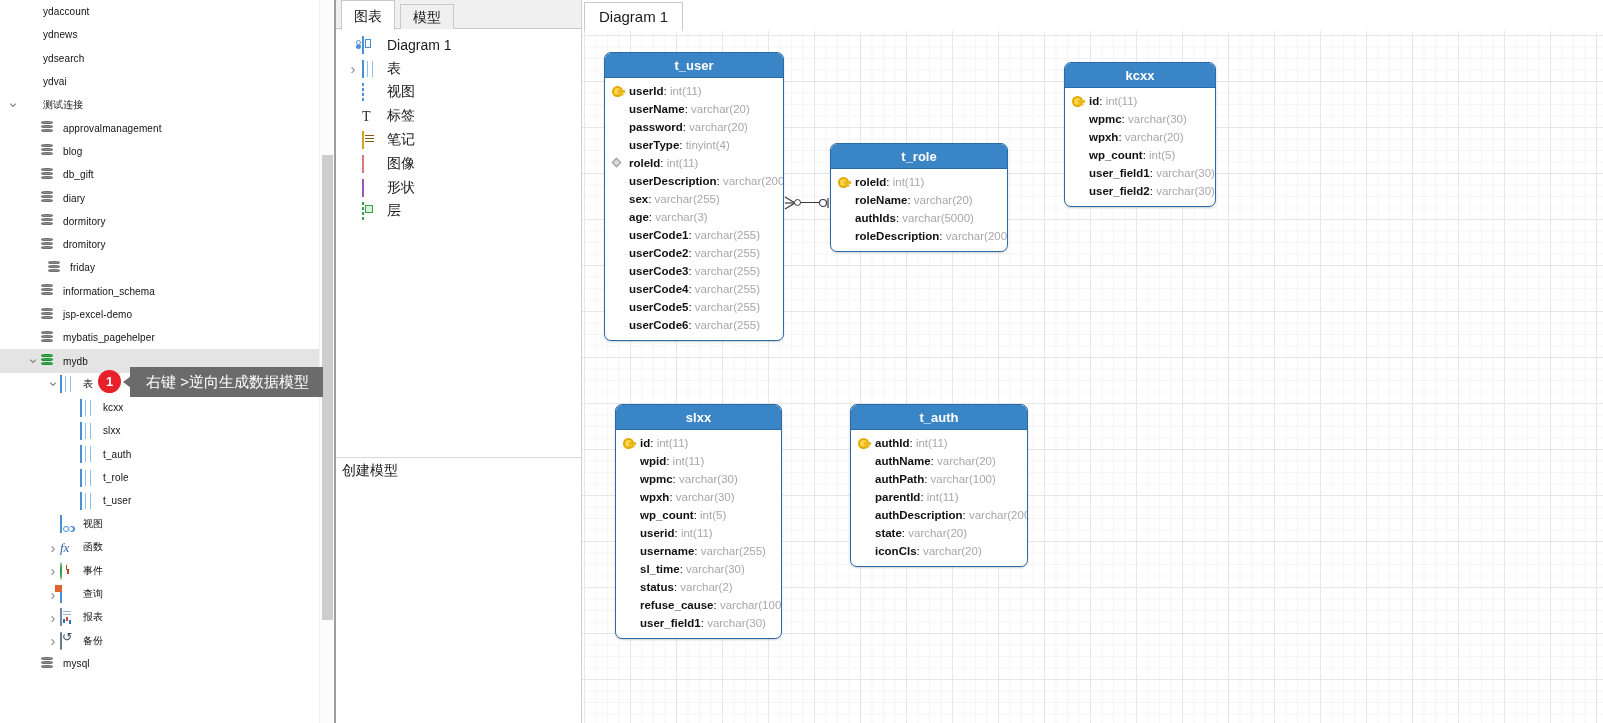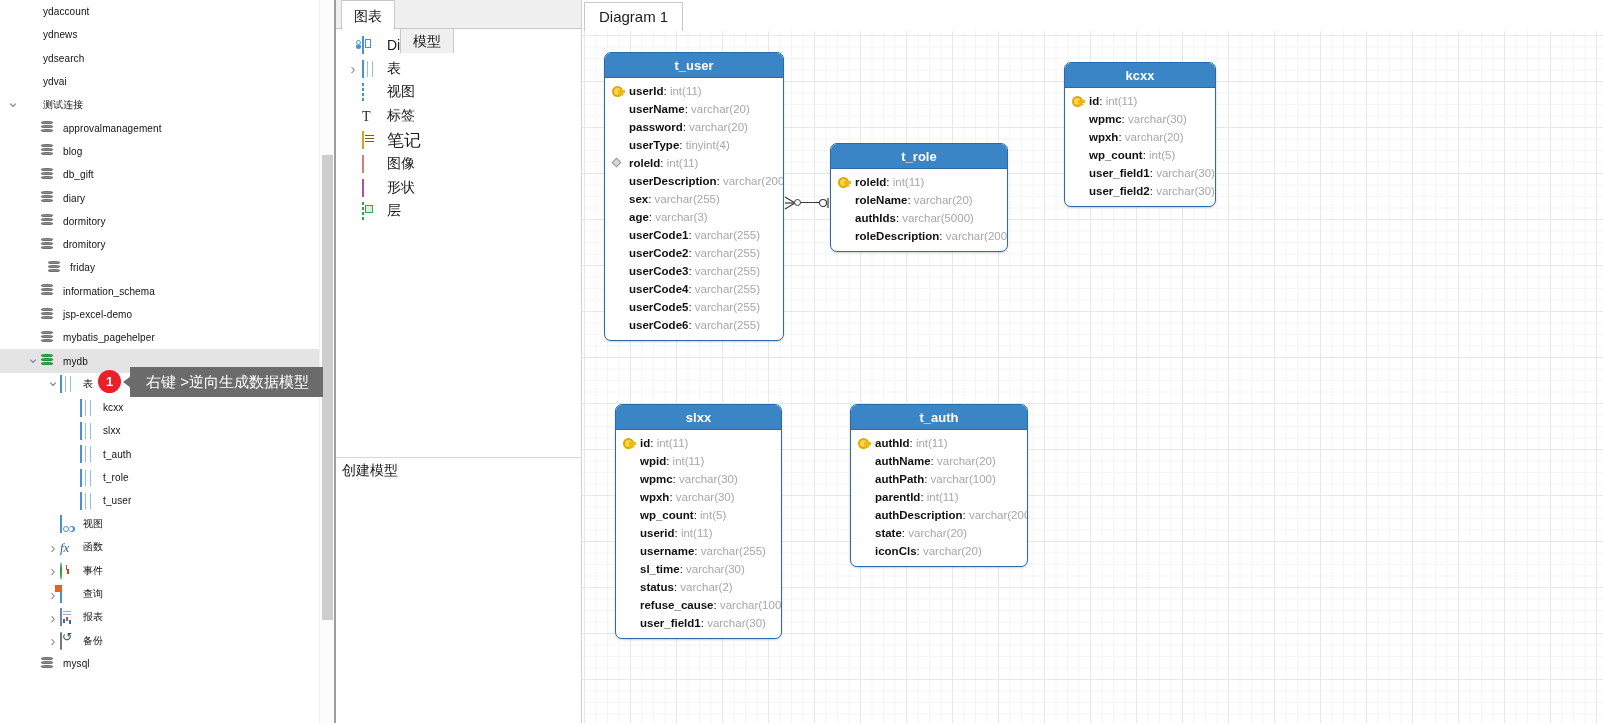--- a/index.html
+++ b/index.html
@@ -104,21 +104,21 @@
   .vdiv { flex: 0 0 2px; width: 2px; background: #9e9e9e; }
 
   
   #midpanel { position: relative; width: 246px; flex: 0 0 246px; height: 723px; background: #fff; }
   #tabbar { position: relative; height: 29px; background: #f0f0f0; border-bottom: 1px solid #c8c8c8; }
   .mtab { position: absolute; top: 4px; height: 25px; padding: 0 12px; line-height: 25px;
     font-size: 14px; color: #1a1a1a; background: #f0f0f0; border: 1px solid #c8c8c8;
     border-bottom: none; cursor: default; }
   .mtab.active { background: #ffffff; top: 0px; height: 30px; line-height: 30px; border-color: #c8c8c8; z-index: 2; }
   .mtab#tab-chart { left: 5px; }
-  .mtab#tab-model { left: 64px; margin-top: 24px; }
+  .mtab#tab-model { left: 64px; }
   #midtree { padding-top: 4px; }
   .mnode { display: flex; align-items: center; height: 23.8px; white-space: nowrap; font-size: 14px; cursor: default; }
   .mnode .twist { width: 18px; flex: 0 0 18px; }
   .mnode .ico { flex: 0 0 18px; width: 18px; height: 16px; margin-right: 7px; position: relative; }
   .ico-diagram { width: 15px; height: 14px; border: 1px solid #4a90d9; background:#fff; position:relative; }
   .ico-diagram::before { content:""; position:absolute; left:2px; top:2px; width:4px; height:7px; border:1px solid #4a90d9;}
   .ico-diagram::after { content:""; position:absolute; right:2px; top:3px; width:3px; height:3px; border:1px solid #4a90d9;
     border-radius:50%; box-shadow:0 4px 0 0 #4a90d9; }
   .ico-viewdash { width: 15px; height: 13px; border: 1px dashed #4a90d9; background:#eaf3fb; }
   .ico-fk { width: 16px; height: 14px; position: relative; }
@@ -383,21 +383,21 @@
           <span style="font-size: 14px;">视图</span>
         </div>
         <div class="mnode" style="padding-left: 8px;">
           <span class="twist" style="font-size: 15px;"></span>
           <span class="ico"><span class="ico-label">T</span></span>
           <span style="font-size: 14px;">标签</span>
         </div>
         <div class="mnode" style="padding-left: 8px;">
           <span class="twist" style="font-size: 15px;"></span>
           <span class="ico"><span class="ico-note"></span></span>
-          <span style="font-size: 17px;">笔记</span>
+          <span style="font-size: 14px;">笔记</span>
         </div>
         <div class="mnode" style="padding-left: 8px;">
           <span class="twist" style="font-size: 15px;"></span>
           <span class="ico"><span class="ico-image"></span></span>
           <span style="font-size: 14px;">图像</span>
         </div>
         <div class="mnode" style="padding-left: 8px;">
           <span class="twist" style="font-size: 15px;"></span>
           <span class="ico"><span class="ico-shape"></span></span>
           <span style="font-size: 14px;">形状</span>

